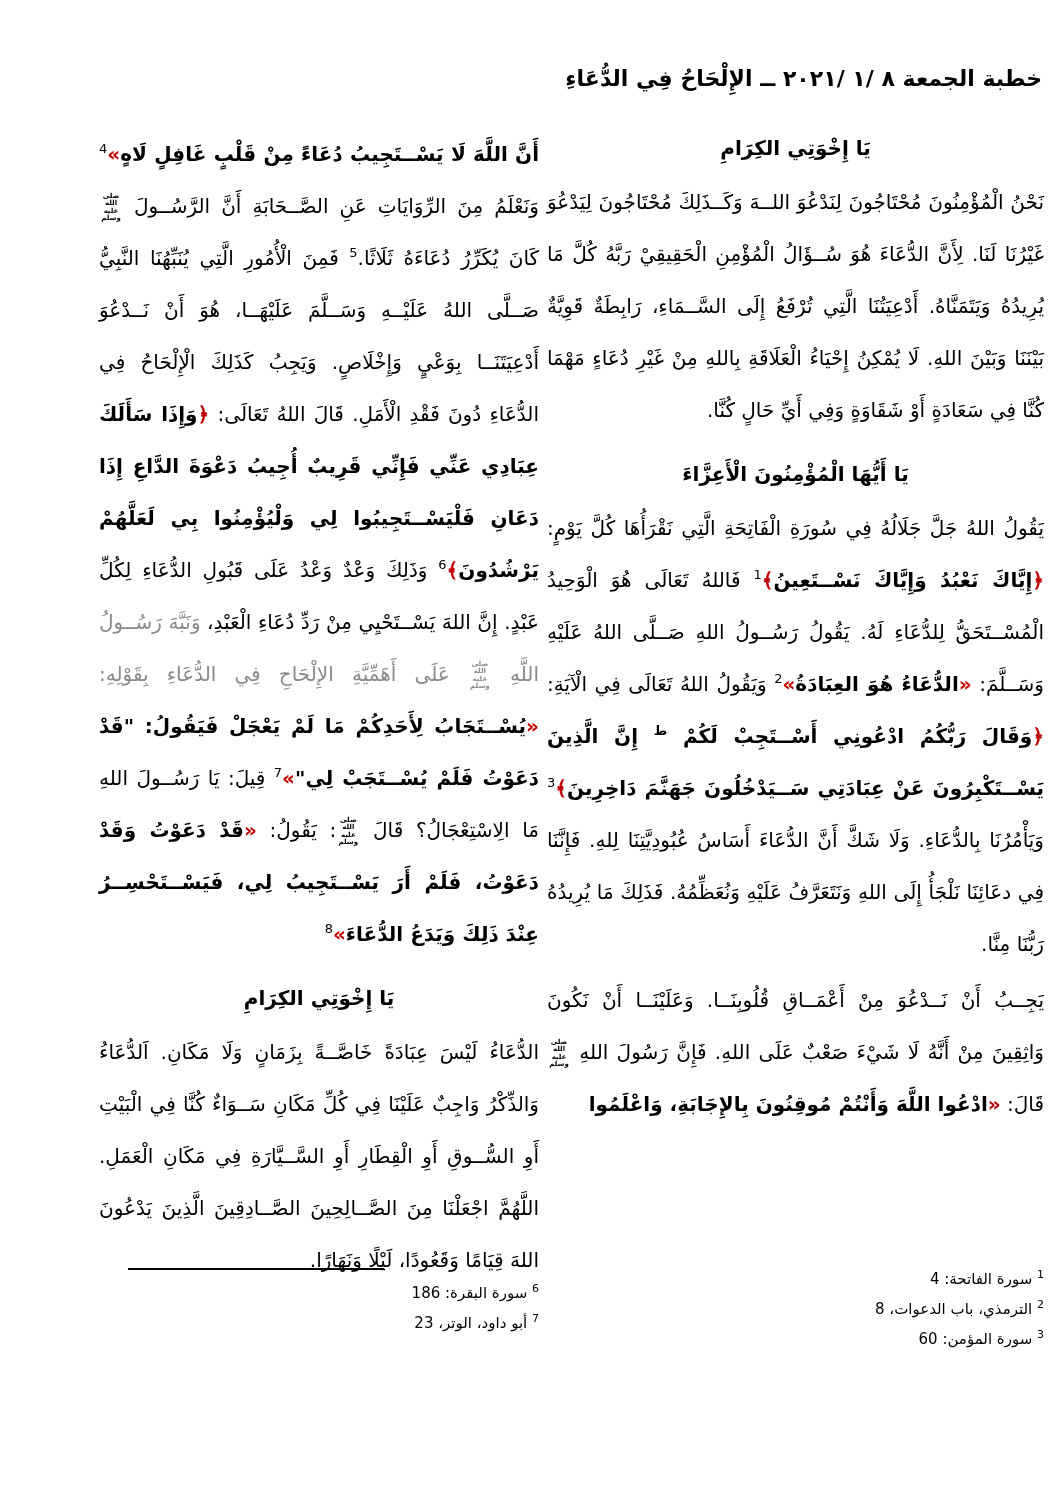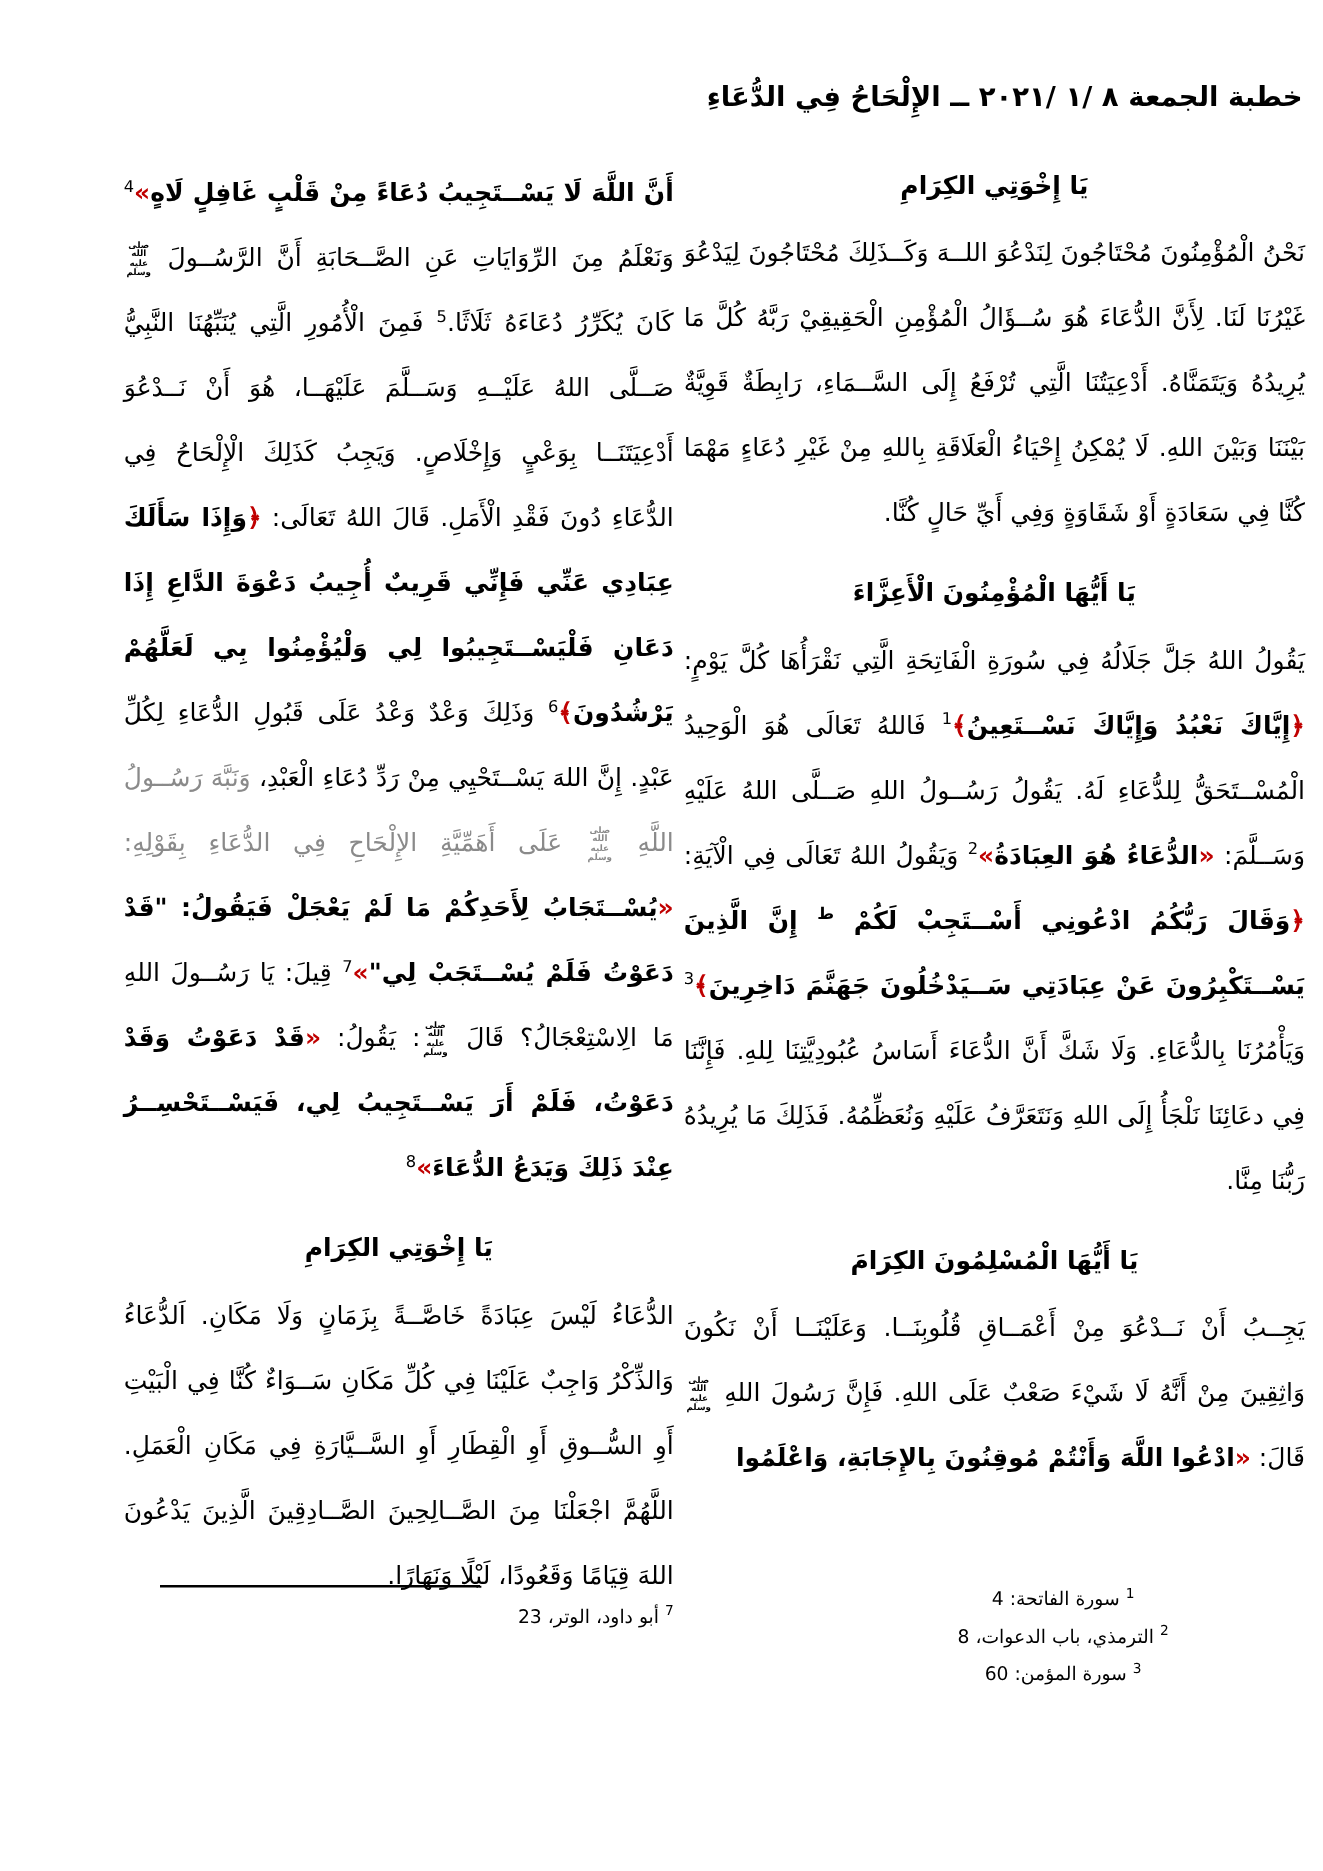--- a/index.html
+++ b/index.html
@@ -68,53 +68,53 @@
   .fn-col{font-size:15px;line-height:30px;}
   .fn-right{width:497px;text-align:right;padding-left:0;box-sizing:border-box;padding-right:0;}
   .fn-left{width:440px;text-align:right;box-sizing:border-box;}
   .fn-sep{
     width:256px;height:0;
     border-top:2px solid #000;
     margin:4px 155px 8px 0;
   }
   .footnote sup{font-size:11px;line-height:0;vertical-align:super;}
   .fn-right{text-align:left;}
-  .fn-right .footnote{text-align:center;padding-left:110px;}
+  .fn-right .footnote{text-align:right;padding-left:110px;}
   .fn-left .footnote{text-align:right;padding-left:30px;}
 </style>
 </head>
 <body>
 
 <div class="page">
 
   <div class="title">خطبة الجمعة ٨ /١ /٢٠٢١ ــ الإِلْحَاحُ فِي الدُّعَاءِ</div>
 
   <div class="cols">
     <div class="col col-r">
         <div class="heading"><span class="s-b">يَا إِخْوَتِي الكِرَامِ</span></div>
         <div class="para"><span class="s-n">نَحْنُ الْمُؤْمِنُونَ مُحْتَاجُونَ لِنَدْعُوَ اللــهَ وَكَــذَلِكَ مُحْتَاجُونَ لِيَدْعُوَ غَيْرُنَا لَنَا. لِأَنَّ الدُّعَاءَ هُوَ سُــؤَالُ الْمُؤْمِنِ الْحَقِيقِيْ رَبَّهُ كُلَّ مَا يُرِيدُهُ وَيَتَمَنَّاهُ. أَدْعِيَتُنَا الَّتِي تُرْفَعُ إِلَى السَّــمَاءِ، رَابِطَةٌ قَوِيَّةٌ بَيْنَنَا وَبَيْنَ اللهِ. لَا يُمْكِنُ إِحْيَاءُ الْعَلَاقَةِ بِاللهِ مِنْ غَيْرِ دُعَاءٍ مَهْمَا كُنَّا فِي سَعَادَةٍ أَوْ شَقَاوَةٍ وَفِي أَيِّ حَالٍ كُنَّا.</span></div>
         <div class="heading"><span class="s-b">يَا أَيُّهَا الْمُؤْمِنُونَ الْأَعِزَّاءَ</span></div>
         <div class="para"><span class="s-n">يَقُولُ اللهُ جَلَّ جَلَالُهُ فِي سُورَةِ الْفَاتِحَةِ الَّتِي نَقْرَأُهَا كُلَّ يَوْمٍ: </span><span class="s-r">﴿</span><span class="s-b">إِيَّاكَ نَعْبُدُ وَإِيَّاكَ نَسْــتَعِينُ</span><span class="s-r">﴾</span><span class="s-sup">1</span><span class="s-n"> فَاللهُ تَعَالَى هُوَ الْوَحِيدُ الْمُسْــتَحَقُّ لِلدُّعَاءِ لَهُ. يَقُولُ رَسُــولُ اللهِ صَــلَّى اللهُ عَلَيْهِ وَسَــلَّمَ: </span><span class="s-r">«</span><span class="s-b">الدُّعَاءُ هُوَ العِبَادَةُ</span><span class="s-r">»</span><span class="s-sup">2</span><span class="s-n"> وَيَقُولُ اللهُ تَعَالَى فِي الْآيَةِ: </span><span class="s-r">﴿</span><span class="s-b">وَقَالَ رَبُّكُمُ ادْعُونِي أَسْــتَجِبْ لَكُمْ </span><span class="s-supb">ط</span><span class="s-b"> إِنَّ الَّذِينَ يَسْــتَكْبِرُونَ عَنْ عِبَادَتِي سَــيَدْخُلُونَ جَهَنَّمَ دَاخِرِينَ</span><span class="s-r">﴾</span><span class="s-sup">3</span><span class="s-n"> وَيَأْمُرُنَا بِالدُّعَاءِ. وَلَا شَكَّ أَنَّ الدُّعَاءَ أَسَاسُ عُبُودِيَّتِنَا لِلهِ. فَإِنَّنَا فِي دعَائِنَا نَلْجَأُ إِلَى اللهِ وَنَتَعَرَّفُ عَلَيْهِ وَنُعَظِّمُهُ. فَذَلِكَ مَا يُرِيدُهُ رَبُّنَا مِنَّا.</span></div>
-        <div class="heading"><span class="s-b">يَا أَيُّهَا الْمُسْلِمُونَ الكِرَامَ</span></div>
         <div class="para"><span class="s-n">يَجِــبُ أَنْ نَــدْعُوَ مِنْ أَعْمَــاقِ قُلُوبِنَــا. وَعَلَيْنَــا أَنْ نَكُونَ وَاثِقِينَ مِنْ أَنَّهُ لَا شَيْءَ صَعْبٌ عَلَى اللهِ. فَإِنَّ رَسُولَ اللهِ </span><span class="saw">صلى الله عليه وسلم</span><span class="s-n"> قَالَ: </span><span class="s-r">«</span><span class="s-b">ادْعُوا اللَّهَ وَأَنْتُمْ مُوقِنُونَ بِالإِجَابَةِ، وَاعْلَمُوا</span></div>
       </div>
     <div class="col col-l">
         <div class="para"><span class="s-b">أَنَّ اللَّهَ لَا يَسْــتَجِيبُ دُعَاءً مِنْ قَلْبٍ غَافِلٍ لَاهٍ</span><span class="s-r">»</span><span class="s-sup">4</span><span class="s-n"> وَنَعْلَمُ مِنَ الرِّوَايَاتِ عَنِ الصَّــحَابَةِ أَنَّ الرَّسُــولَ </span><span class="saw">صلى الله عليه وسلم</span><span class="s-n"> كَانَ يُكَرِّرُ دُعَاءَهُ ثَلَاثًا.</span><span class="s-sup">5</span><span class="s-n"> فَمِنَ الْأُمُورِ الَّتِي يُنَبِّهُنَا النَّبِيُّ صَــلَّى اللهُ عَلَيْــهِ وَسَــلَّمَ عَلَيْهَــا، هُوَ أَنْ نَــدْعُوَ أَدْعِيَتَنَــا بِوَعْيٍ وَإِخْلَاصٍ. وَيَجِبُ كَذَلِكَ الْإِلْحَاحُ فِي الدُّعَاءِ دُونَ فَقْدِ الْأَمَلِ. قَالَ اللهُ تَعَالَى: </span><span class="s-r">﴿</span><span class="s-b">وَإِذَا سَأَلَكَ عِبَادِي عَنِّي فَإِنِّي قَرِيبٌ أُجِيبُ دَعْوَةَ الدَّاعِ إِذَا دَعَانِ فَلْيَسْــتَجِيبُوا لِي وَلْيُؤْمِنُوا بِي لَعَلَّهُمْ يَرْشُدُونَ</span><span class="s-r">﴾</span><span class="s-sup">6</span><span class="s-n"> وَذَلِكَ وَعْدٌ وَعْدُ عَلَى قَبُولِ الدُّعَاءِ لِكُلِّ عَبْدٍ. إِنَّ اللهَ يَسْــتَحْيِي مِنْ رَدِّ دُعَاءِ الْعَبْدِ، </span><span class="s-g">وَنَبَّهَ رَسُــولُ اللَّهِ </span><span class="saw s-g">صلى الله عليه وسلم</span><span class="s-g"> عَلَى أَهَمِّيَّةِ الإِلْحَاحِ فِي الدُّعَاءِ بِقَوْلِهِ: </span><span class="s-r">«</span><span class="s-b">يُسْــتَجَابُ لِأَحَدِكُمْ مَا لَمْ يَعْجَلْ فَيَقُولُ: "قَدْ دَعَوْتُ فَلَمْ يُسْــتَجَبْ لِي"</span><span class="s-r">»</span><span class="s-sup">7</span><span class="s-n"> قِيلَ: يَا رَسُــولَ اللهِ مَا الِاسْتِعْجَالُ؟ قَالَ </span><span class="saw">صلى الله عليه وسلم</span><span class="s-n">: يَقُولُ: </span><span class="s-r">«</span><span class="s-b">قَدْ دَعَوْتُ وَقَدْ دَعَوْتُ، فَلَمْ أَرَ يَسْــتَجِيبُ لِي، فَيَسْــتَحْسِــرُ عِنْدَ ذَلِكَ وَيَدَعُ الدُّعَاءَ</span><span class="s-r">»</span><span class="s-sup">8</span></div>
         <div class="heading"><span class="s-b">يَا إِخْوَتِي الكِرَامِ</span></div>
         <div class="para"><span class="s-n">الدُّعَاءُ لَيْسَ عِبَادَةً خَاصَّــةً بِزَمَانٍ وَلَا مَكَانِ. اَلدُّعَاءُ وَالذِّكْرُ وَاجِبٌ عَلَيْنَا فِي كُلِّ مَكَانِ سَــوَاءٌ كُنَّا فِي الْبَيْتِ أَوِ السُّــوقِ أَوِ الْقِطَارِ أَوِ السَّــيَّارَةِ فِي مَكَانِ الْعَمَلِ. اللَّهُمَّ اجْعَلْنَا مِنَ الصَّــالِحِينَ الصَّــادِقِينَ الَّذِينَ يَدْعُونَ اللهَ قِيَامًا وَقَعُودًا، لَيْلًا وَنَهَارًا.</span></div>
       </div>
   </div>
 
   <div class="footnotes">
     <div class="fn-col fn-right">
         <div class="footnote"><sup>1</sup><span> سورة الفاتحة: 4</span></div>
         <div class="footnote"><sup>2</sup><span> الترمذي، باب الدعوات، 8</span></div>
         <div class="footnote"><sup>3</sup><span> سورة المؤمن: 60</span></div>
       </div>
     <div class="fn-col fn-left">
       <div class="fn-sep"></div>
       <div>
+          <div class="footnote"><sup>6</sup><span> سورة البقرة: 186</span></div>
           <div class="footnote"><sup>7</sup><span> أبو داود، الوتر، 23</span></div>
         </div>
     </div>
   </div>
 
 </div>
 
 </body></html>

